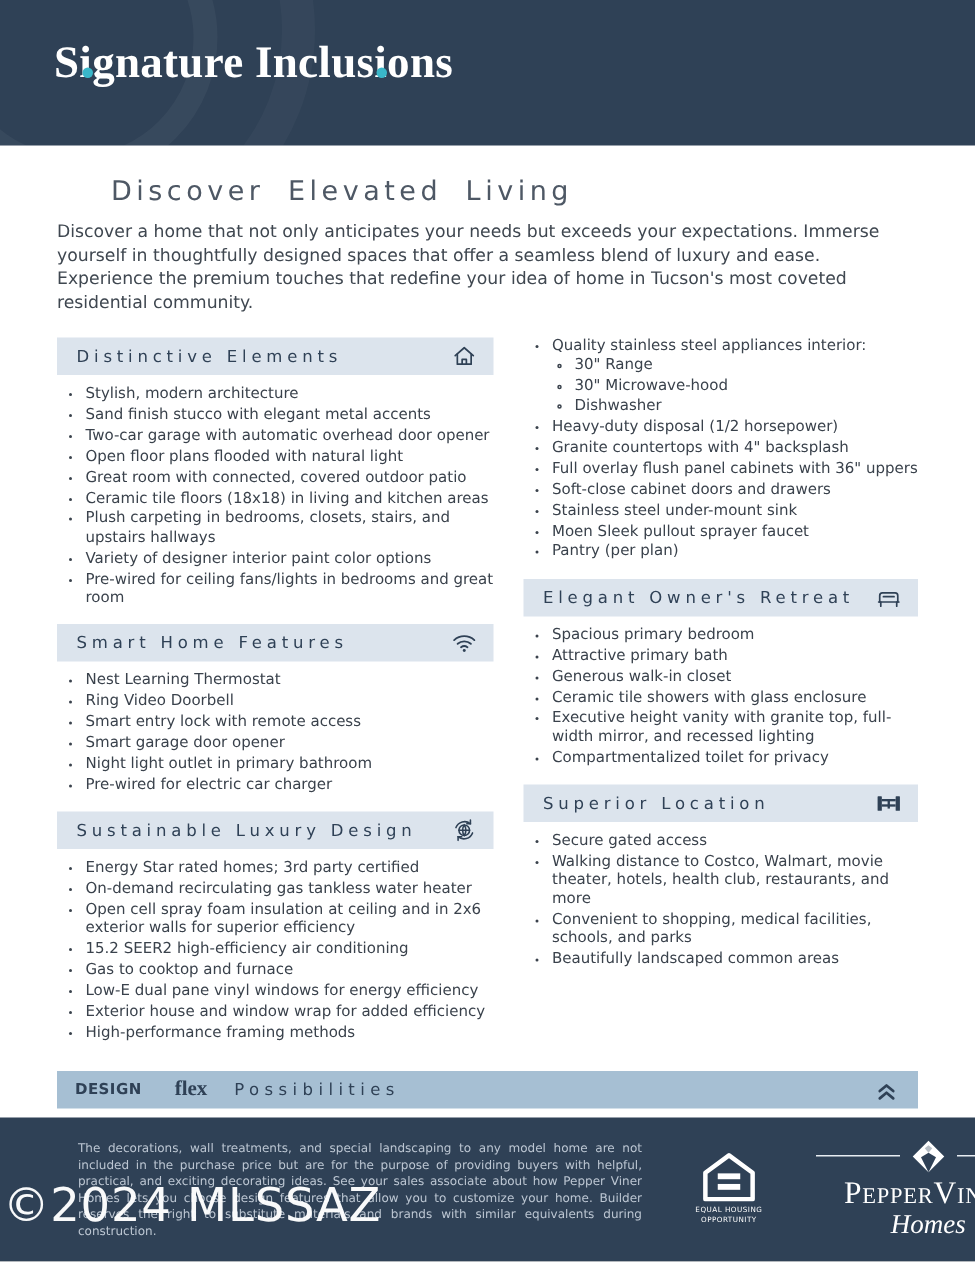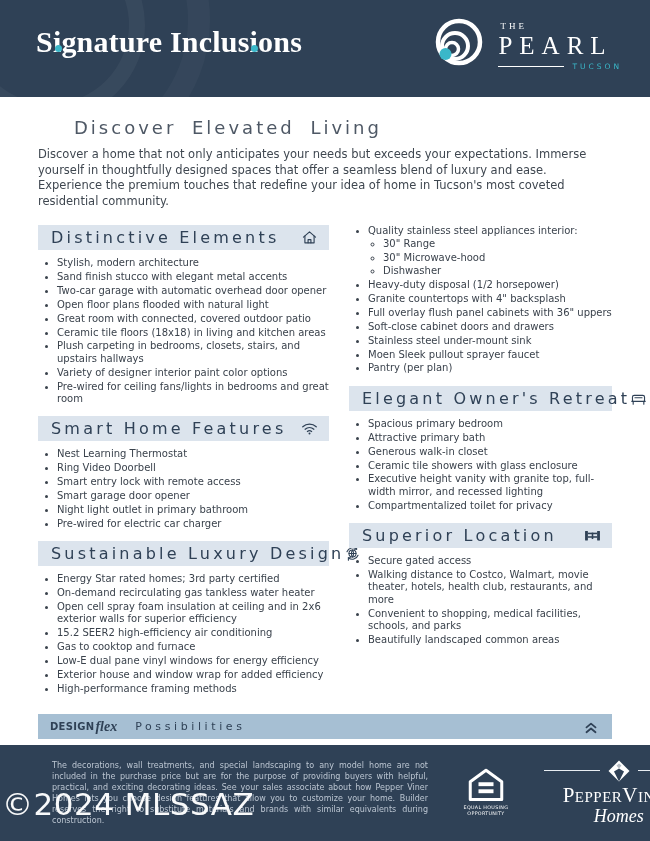--- a/index.html
+++ b/index.html
@@ -26,35 +26,35 @@
   
   .main { padding:20px 38px 0 38px; }
   .intro-h { font-size:18px; font-weight:normal; color:#4e5865; letter-spacing:3px; word-spacing:7px;margin-left:36px; }
   .intro-p { margin-top:9px; font-size:11.5px; line-height:1.35; color:#3f4750; max-width:578px; }
 
   .cols { display:flex; gap:20px; margin-top:16px; align-items:flex-start; }
   .col-l { width:291px; flex:none; }
   .col-r { width:263px; flex:none; }
 
   .sec-bar { height:25px; background:#dce4ed; display:flex; align-items:center; justify-content:space-between; padding:0 11px 0 13px; margin-bottom:7px; }
-  .sec-title { font-size:16px; color:#2f4156; letter-spacing:3.2px; white-space:nowrap; }
+  .sec-title { font-size:11px; color:#2f4156; letter-spacing:3.2px; white-space:nowrap; }
   .sec-icon { flex:none; display:flex; align-items:center; }
   .sec-icon svg { width:17px; height:17px; display:block; }
 
   ul.items { margin:0 0 11px 0; padding-left:19px; font-size:10px; line-height:1.24; color:#3a424c; }
   ul.items > li { margin-bottom:1.5px; }
   ul.items li::marker { font-size:9px; }
   ul.sub { list-style-type:circle; padding-left:15px; margin:1px 0 1px 0; }
   ul.sub li { margin-bottom:1px; }
 
   
   .df { margin-top:8px; }
   .df-bar { height:25px; background:#a6bfd3; display:flex; align-items:center; padding:0 12px 0 12px; }
   .df-brand { font-size:10px; font-weight:bold; color:#2f4156; letter-spacing:0.3px; }
-  .df-script { font-family:"Liberation Serif", serif; font-style:italic; font-weight:bold; font-size:14px; color:#2f4156; margin-left:1px; }
+  .df-script { font-family:"Liberation Serif", serif; font-weight:bold; font-size:14px; color:#2f4156; margin-left:1px;padding-left:21px; }
   .df-title { margin-left:18px; font-size:11px; color:#2f4156; letter-spacing:3.6px; }
   .df-icon { margin-left:auto; display:flex; align-items:center; }
   .df-icon svg { width:18px; height:18px; }
   .df ul.items { margin-top:7px; }
 
   
   .ftr { position:absolute; left:0; right:0; bottom:0; height:96px; background:#2f4156; display:flex; align-items:center; padding:0 26px 0 52px; gap:24px; }
   .disc { width:376px; flex:none; font-size:8px; line-height:1.38; color:#bcc6d2; text-align:justify; }
   .eh { flex:none; display:flex; flex-direction:column; align-items:center; margin-left:6px; }
   .eh svg { width:36px; height:33px; display:block; }
@@ -72,38 +72,20 @@
 <body>
 
 <div class="page">
 
   <div class="hdr">
     <div class="swirl2"></div>
     <div class="swirl1"></div>
     <div class="hdr-title">Signature Inclusions</div>
     <div class="i-dot d1"></div>
     <div class="i-dot d2"></div>
-    <div class="logo">
-      <span>
-        <svg width="56" height="56" viewBox="0 0 56 56">
-          <circle cx="30" cy="26" r="21" fill="none" stroke="#ffffff" stroke-width="4.5"></circle>
-          <circle cx="26" cy="30" r="13" fill="none" stroke="#ffffff" stroke-width="4"></circle>
-          <circle cx="23" cy="33" r="6.5" fill="none" stroke="#ffffff" stroke-width="3.5"></circle>
-          <circle cx="16.5" cy="38" r="6" fill="#3ab7c9"></circle>
-        </svg>
-      </span>
-      <span class="logo-text">
-        <span class="logo-the">THE</span>
-        <span class="logo-pearl">PEARL</span>
-        <span class="logo-bottom">
-          <span class="logo-rule"></span>
-          <span class="logo-tucson">TUCSON</span>
-        </span>
-      </span>
-    </div>
   </div>
 
   <div class="main">
     <div class="intro-h">Discover Elevated Living</div>
     <p class="intro-p">Discover a home that not only anticipates your needs but exceeds your expectations. Immerse yourself in thoughtfully designed spaces that offer a seamless blend of luxury and ease. Experience the premium touches that redefine your idea of home in Tucson's most coveted residential community.</p>
 
     <div class="cols">
 
       <div class="col-l">
         <section>

